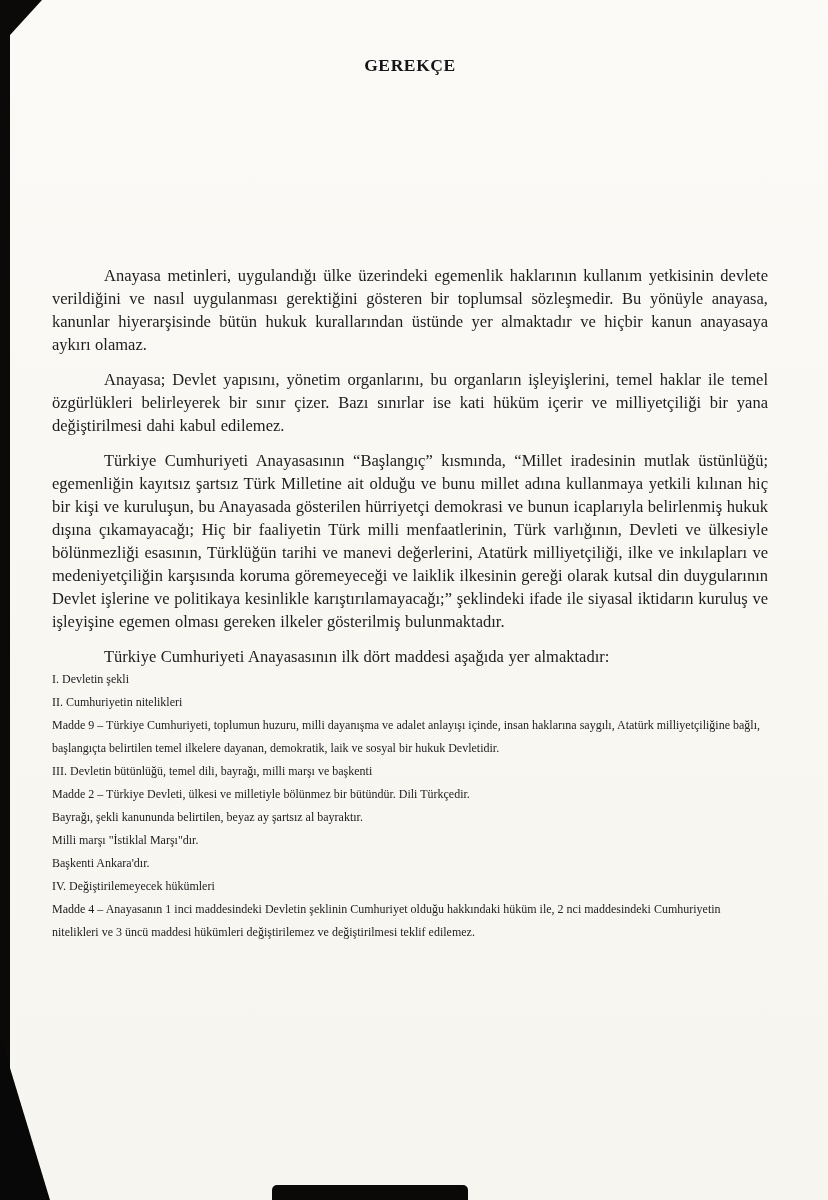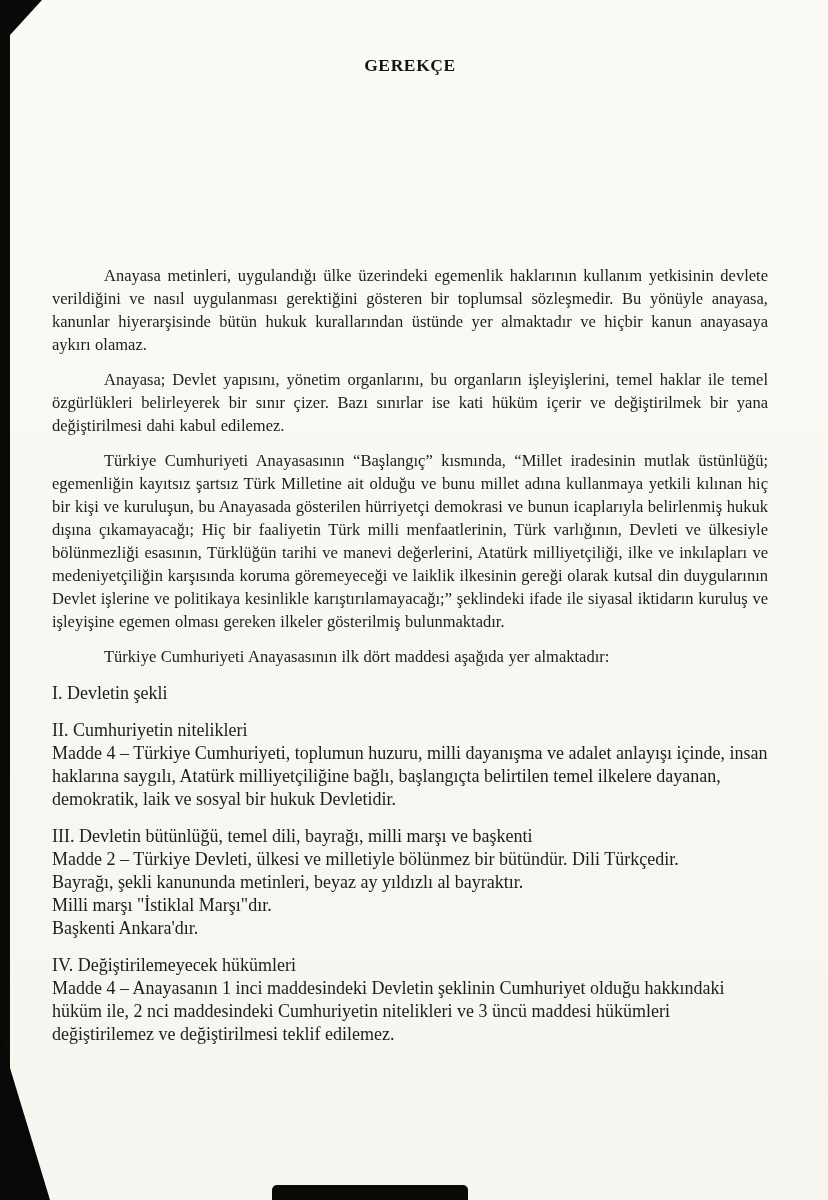--- a/index.html
+++ b/index.html
@@ -40,22 +40,21 @@
     line-height: 23px;
     text-align: justify;
     text-indent: 52px;
     word-spacing: 0.5px;
     font-family: Liberation Serif, serif;
   }
   p.para.first {
     margin-top: 188px;
   }
   .section {
-    margin-top: 14px;
-    font-size: 18px;
+    font-size: 12px;
     line-height: 23px;
   }
   .section .line {
     text-align: left;
   }
   
   .edge-strip {
     position: absolute;
     left: 0;
     top: 0;
@@ -95,39 +94,39 @@
 <body>
 
 <div class="page">
 
   <div class="content">
 
     <div class="doc-title">GEREKÇE</div>
 
     <p class="para first">Anayasa metinleri, uygulandığı ülke üzerindeki egemenlik haklarının kullanım yetkisinin devlete verildiğini ve nasıl uygulanması gerektiğini gösteren bir toplumsal sözleşmedir. Bu yönüyle anayasa, kanunlar hiyerarşisinde bütün hukuk kurallarından üstünde yer almaktadır ve hiçbir kanun anayasaya aykırı olamaz.</p>
 
-    <p class="para">Anayasa; Devlet yapısını, yönetim organlarını, bu organların işleyişlerini, temel haklar ile temel özgürlükleri belirleyerek bir sınır çizer. Bazı sınırlar ise kati hüküm içerir ve değiştirilmek bir yana değiştirilmesi dahi kabul edilemez.</p>
+    <p class="para">Anayasa; Devlet yapısını, yönetim organlarını, bu organların işleyişlerini, temel haklar ile temel özgürlükleri belirleyerek bir sınır çizer. Bazı sınırlar ise kati hüküm içerir ve milliyetçiliği bir yana değiştirilmesi dahi kabul edilemez.</p>
 
     <p class="para">Türkiye Cumhuriyeti Anayasasının “Başlangıç” kısmında, “Millet iradesinin mutlak üstünlüğü; egemenliğin kayıtsız şartsız Türk Milletine ait olduğu ve bunu millet adına kullanmaya yetkili kılınan hiç bir kişi ve kuruluşun, bu Anayasada gösterilen hürriyetçi demokrasi ve bunun icaplarıyla belirlenmiş hukuk dışına çıkamayacağı; Hiç bir faaliyetin Türk milli menfaatlerinin, Türk varlığının, Devleti ve ülkesiyle bölünmezliği esasının, Türklüğün tarihi ve manevi değerlerini, Atatürk milliyetçiliği, ilke ve inkılapları ve medeniyetçiliğin karşısında koruma göremeyeceği ve laiklik ilkesinin gereği olarak kutsal din duygularının Devlet işlerine ve politikaya kesinlikle karıştırılamayacağı;” şeklindeki ifade ile siyasal iktidarın kuruluş ve işleyişine egemen olması gereken ilkeler gösterilmiş bulunmaktadır.</p>
 
     <p class="para">Türkiye Cumhuriyeti Anayasasının ilk dört maddesi aşağıda yer almaktadır:</p>
 
     <div class="section">
       <div class="line">I. Devletin şekli</div>
     </div>
 
     <div class="section">
       <div class="line">II. Cumhuriyetin nitelikleri</div>
-      <div class="line">Madde 4 – Türkiye Cumhuriyeti, toplumun huzuru, milli dayanışma ve adalet anlayışı içinde, insan haklarına saygılı, Atatürk milliyetçiliğine bağlı, başlangıçta belirtilen temel ilkelere dayanan, demokratik, laik ve sosyal bir hukuk Devletidir.</div>
+      <div class="line">Madde 9 – Türkiye Cumhuriyeti, toplumun huzuru, milli dayanışma ve adalet anlayışı içinde, insan haklarına saygılı, Atatürk milliyetçiliğine bağlı, başlangıçta belirtilen temel ilkelere dayanan, demokratik, laik ve sosyal bir hukuk Devletidir.</div>
     </div>
 
     <div class="section">
       <div class="line">III. Devletin bütünlüğü, temel dili, bayrağı, milli marşı ve başkenti</div>
       <div class="line">Madde 2 – Türkiye Devleti, ülkesi ve milletiyle bölünmez bir bütündür. Dili Türkçedir.</div>
-      <div class="line">Bayrağı, şekli kanununda metinleri, beyaz ay yıldızlı al bayraktır.</div>
+      <div class="line">Bayrağı, şekli kanununda belirtilen, beyaz ay şartsız al bayraktır.</div>
       <div class="line">Milli marşı "İstiklal Marşı"dır.</div>
       <div class="line">Başkenti Ankara'dır.</div>
     </div>
 
     <div class="section">
       <div class="line">IV. Değiştirilemeyecek hükümleri</div>
       <div class="line">Madde 4 – Anayasanın 1 inci maddesindeki Devletin şeklinin Cumhuriyet olduğu hakkındaki hüküm ile, 2 nci maddesindeki Cumhuriyetin nitelikleri ve 3 üncü maddesi hükümleri değiştirilemez ve değiştirilmesi teklif edilemez.</div>
     </div>
 
   </div>

